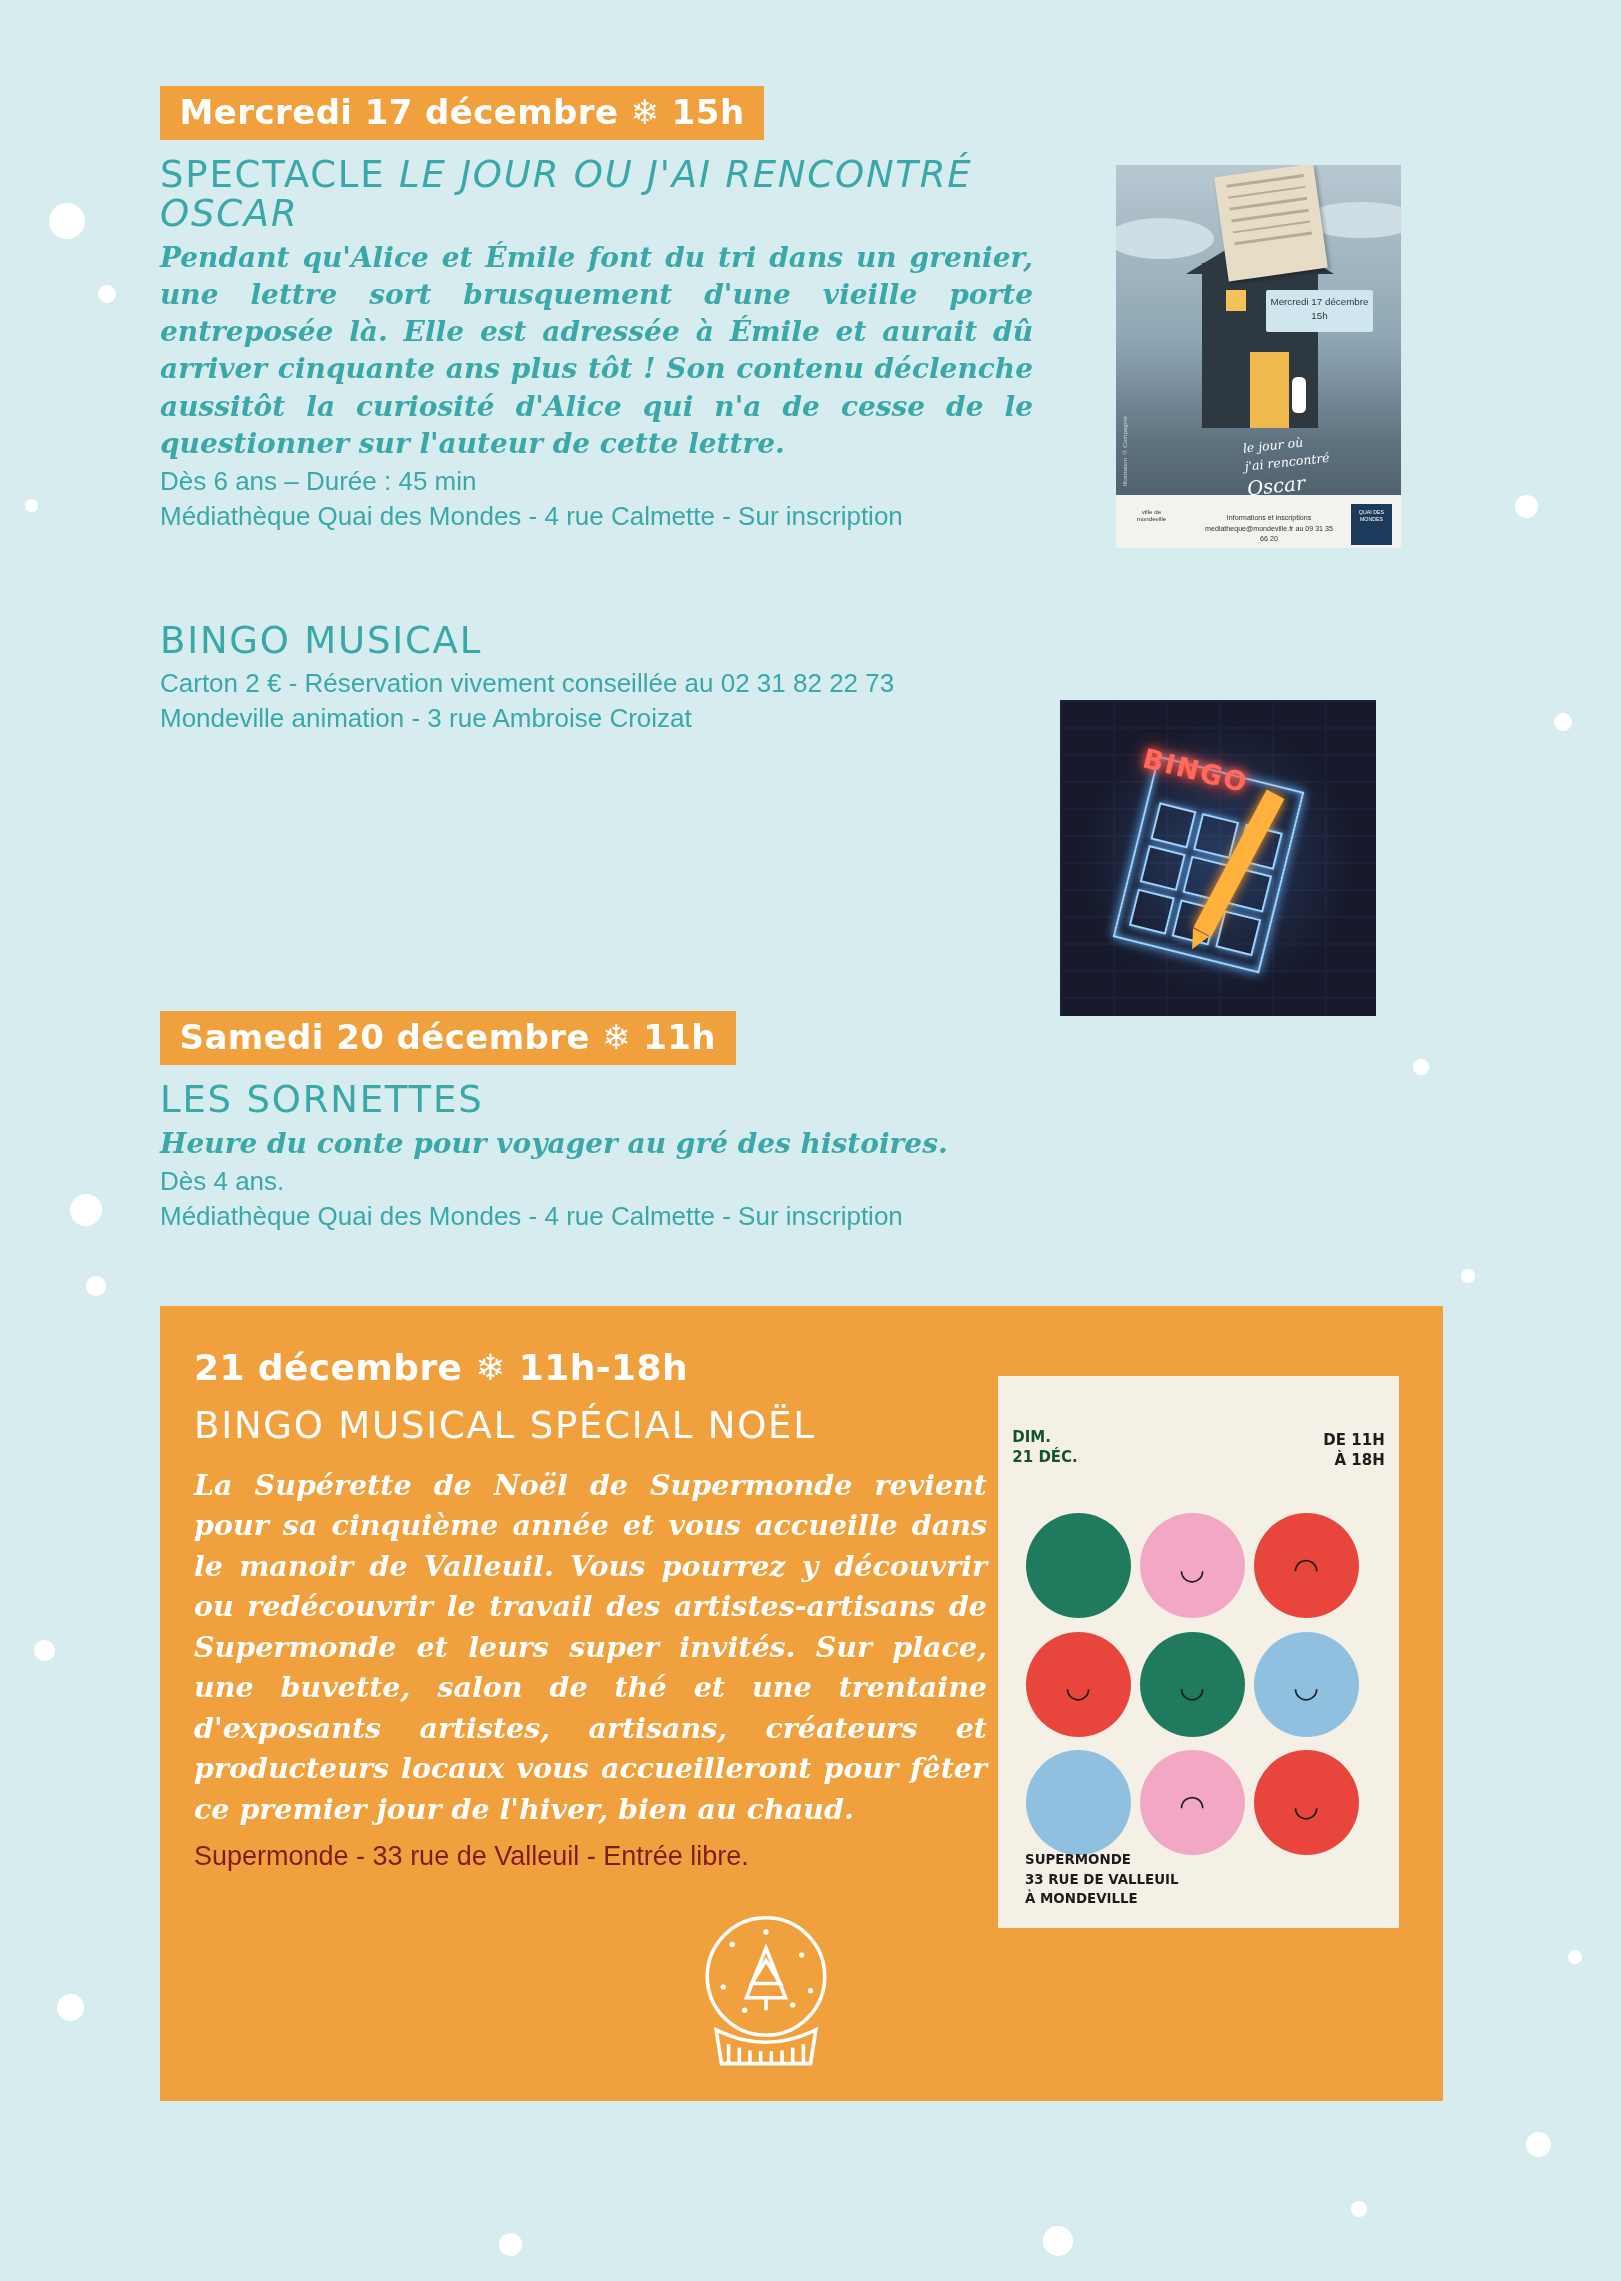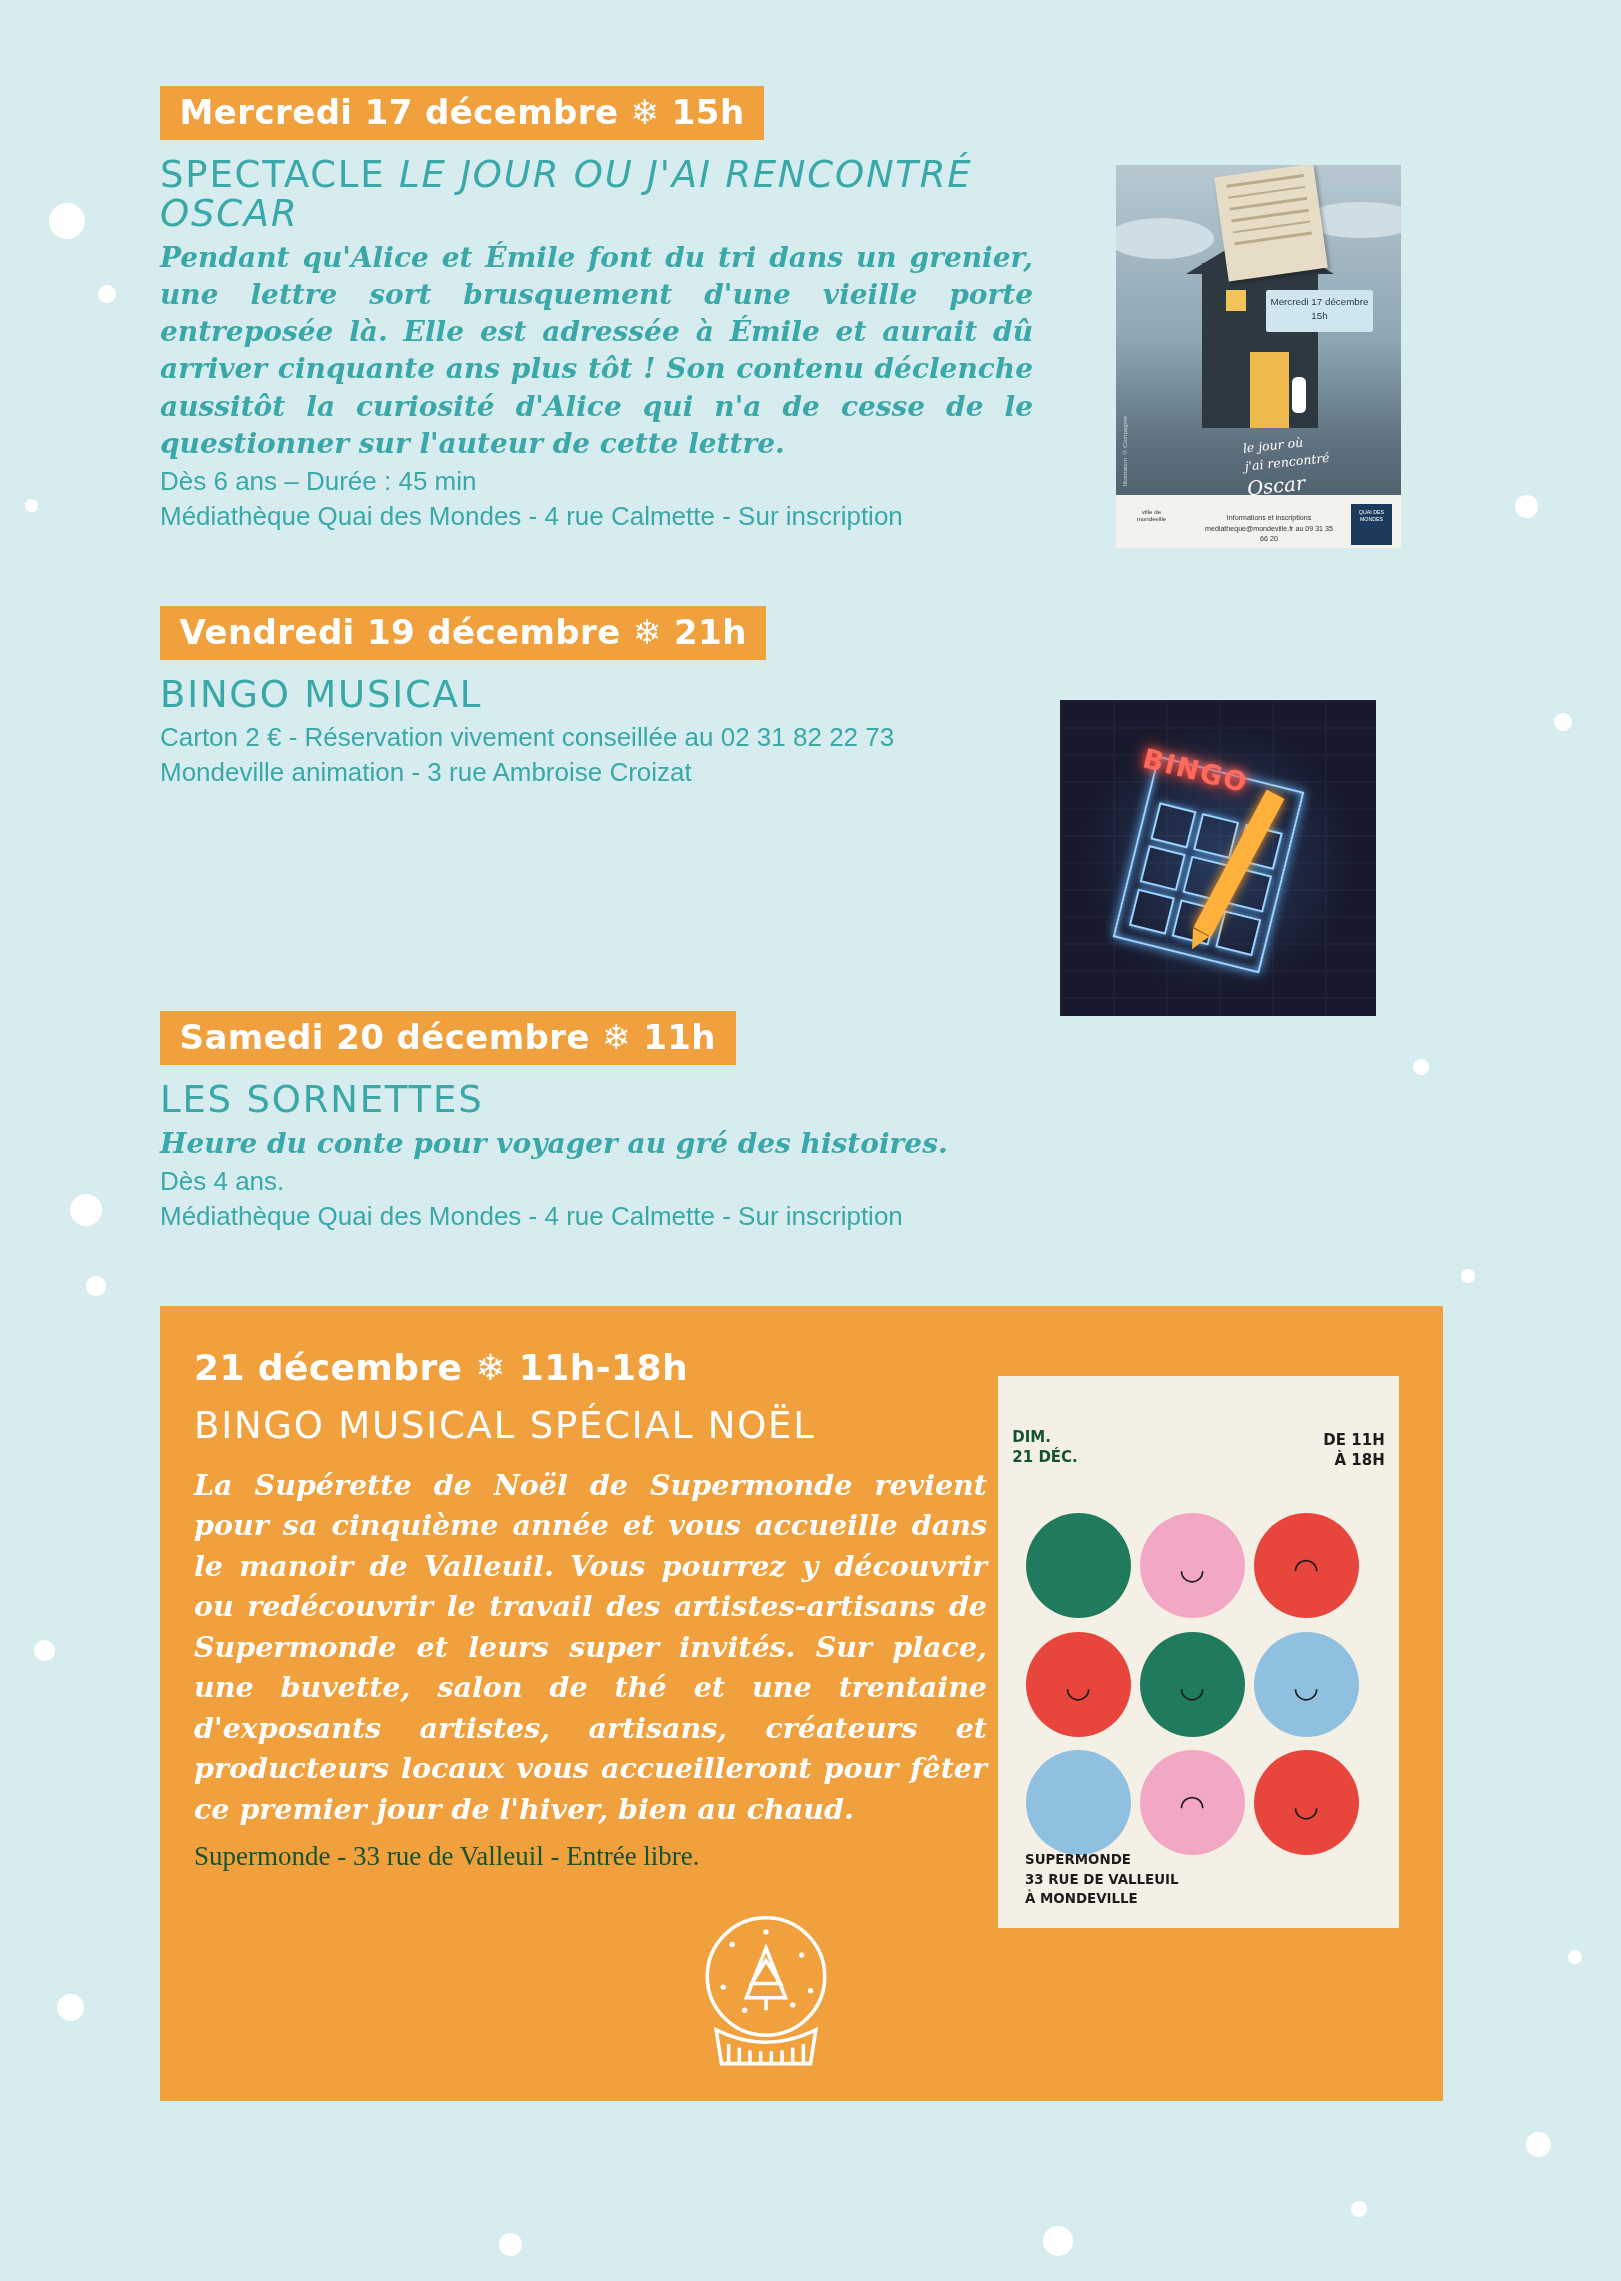--- a/index.html
+++ b/index.html
@@ -207,21 +207,21 @@
     font-family:"DejaVu Sans", sans-serif; color:#fff;
     font-size: 37px; letter-spacing:1.8px;
   }
   .panel .p-desc {
     position:absolute; left: 34px; top: 159px; width: 793px;
     font-family:"DejaVu Serif", serif; font-style:italic; font-weight:bold;
     color:#ffffff; font-size: 28.5px; line-height:1.42; text-align: justify;
   }
   .panel .p-info {
     position:absolute; left: 34px; top: 535px; width: 802px;
-    font-family:Liberation Serif, serif; color:#14532d; font-size: 27px;
+    font-family:Liberation Sans, sans-serif; color:#7f1d1d; font-size: 27px;
   }
   .globe {
     position:absolute; left: 517px; top: 599px; width: 178px; height: 174px;
   }
 
   
   .supe {
     position:absolute; left: 998px; top: 1376px; width: 401px; height: 552px;
     background: #f4f0e6;
   }
@@ -303,21 +303,20 @@
       <div class="lg1">ville de mondeville</div>
       <div class="txt">
         <div>Informations et inscriptions</div>
         <div>mediatheque@mondeville.fr au 09 31 35 66 20</div>
       </div>
       <div class="lg2">QUAI DES MONDES</div>
     </div>
   </div>
 
   <div class="event" style="left:160px;top:606px;width:873px;">
-    <div class="date-badge">Vendredi 19 décembre ❄ 21h</div>
     <div class="ev-title">BINGO MUSICAL</div>
     <p class="ev-info">Carton 2 € - Réservation vivement conseillée au 02 31 82 22 73</p>
     <p class="ev-info">Mondeville animation - 3 rue Ambroise Croizat</p>
   </div>
 
   <div class="poster bingo">
     <div class="bricks"></div>
     <div class="glow"></div>
     <div class="card">
       <div class="cell" style="left:10.7px;top:43px;"></div>

